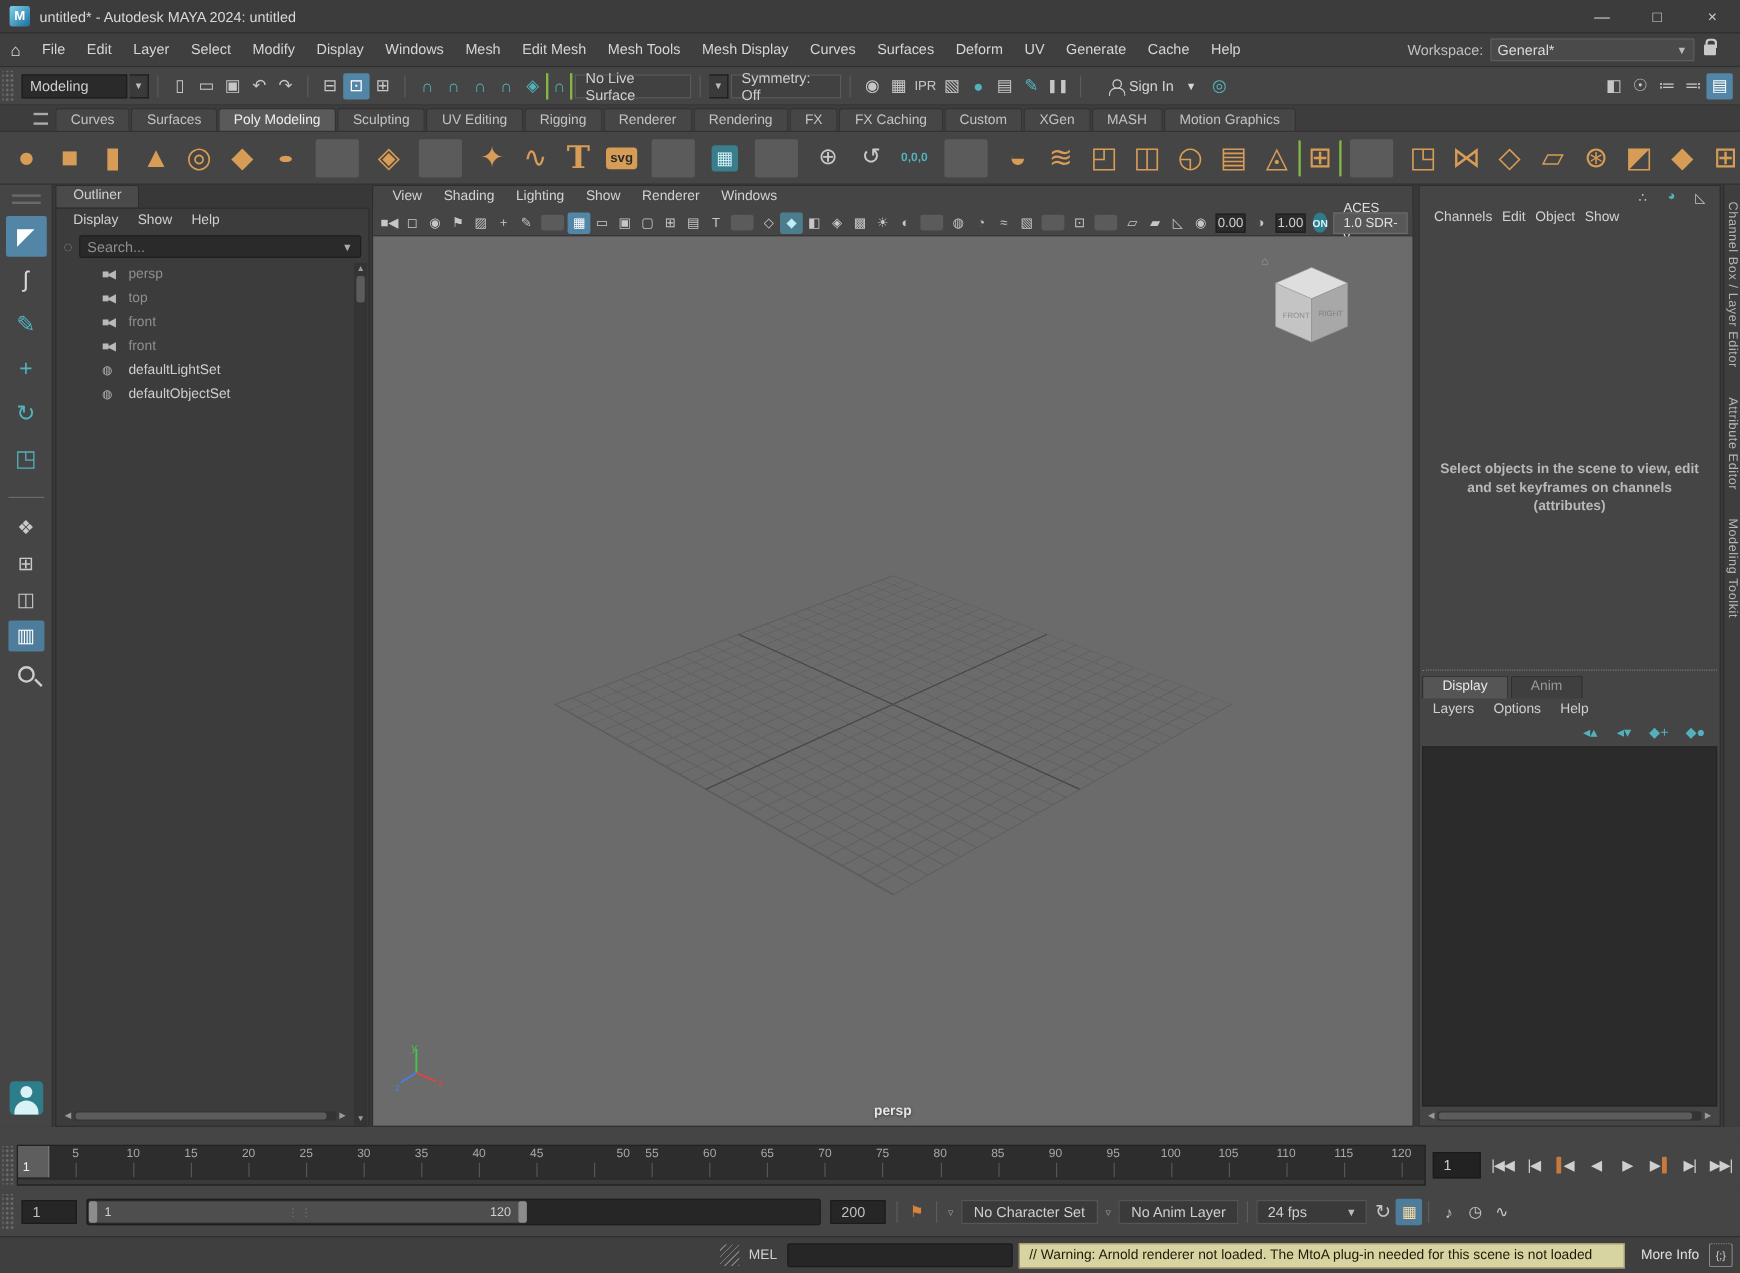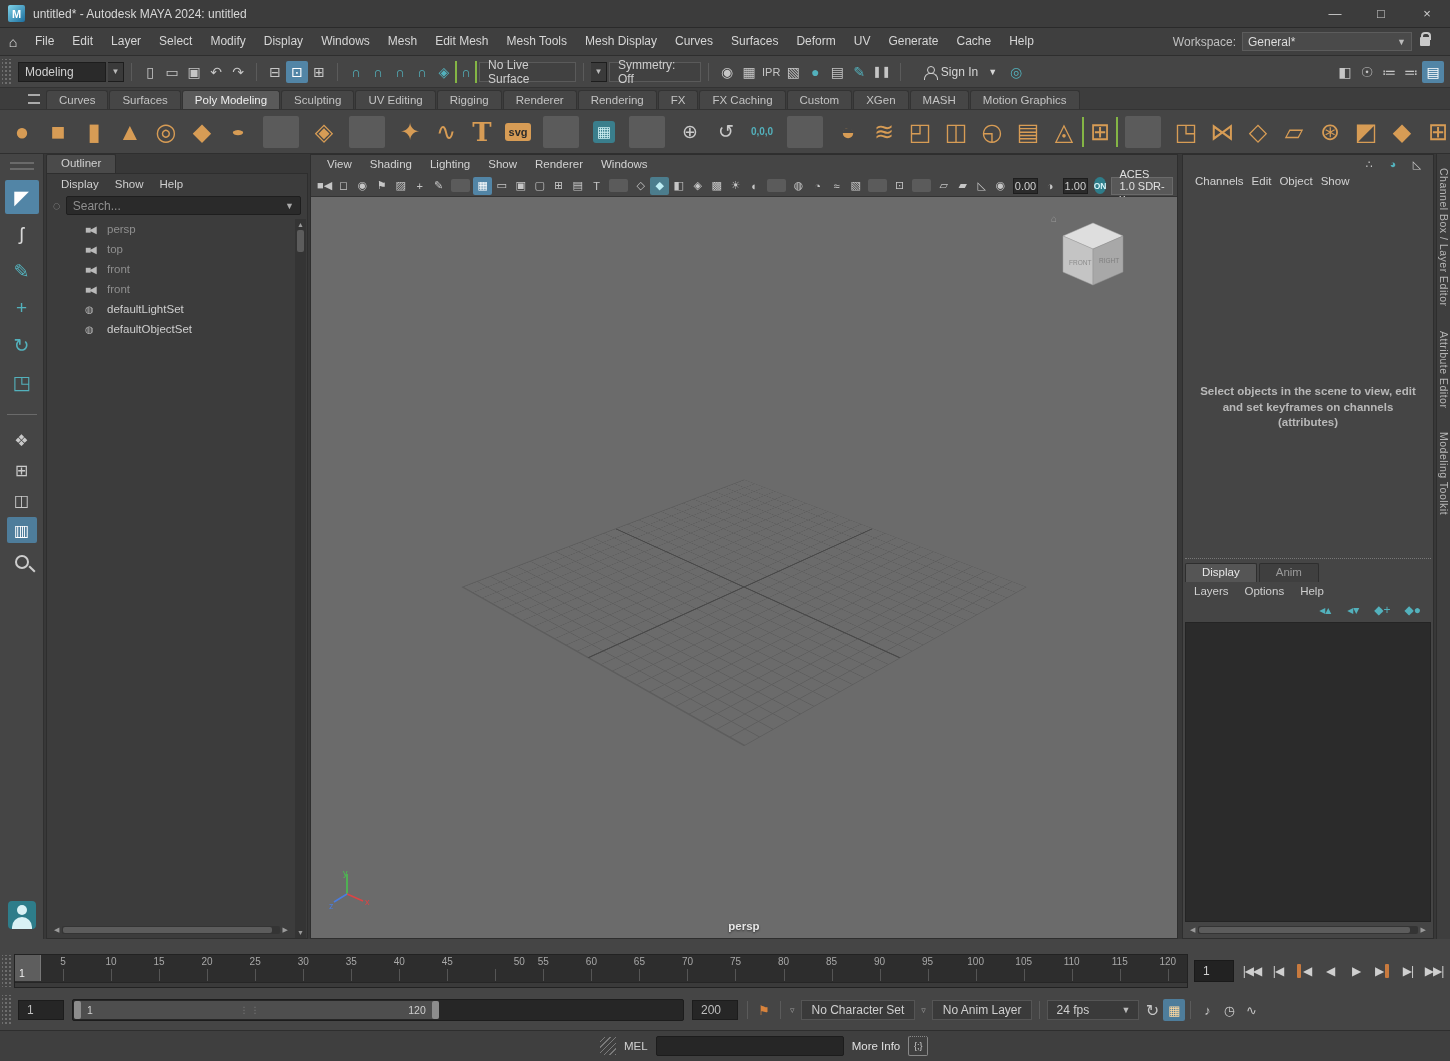--- a/index.html
+++ b/index.html
@@ -818,17 +818,18 @@
     <div class="vsep"></div>
     <div class="rs-icon">♪</div>
     <div class="rs-icon">◷</div>
     <div class="rs-icon" style="margin-right:4px">∿</div>
   </div>
 
   <div class="cmdline">
     <div class="diag-grip"></div>
     <div class="mel-label">MEL</div>
     <div class="cmd-input"></div>
+    <div class="warn-box">// Warning: Arnold renderer not loaded. The MtoA plug-in needed for this scene is not loaded</div>
     <div class="moreinfo">More Info</div>
     <div class="script-icon">{;}</div>
   </div>
 
 </div>
 
 </body></html>

